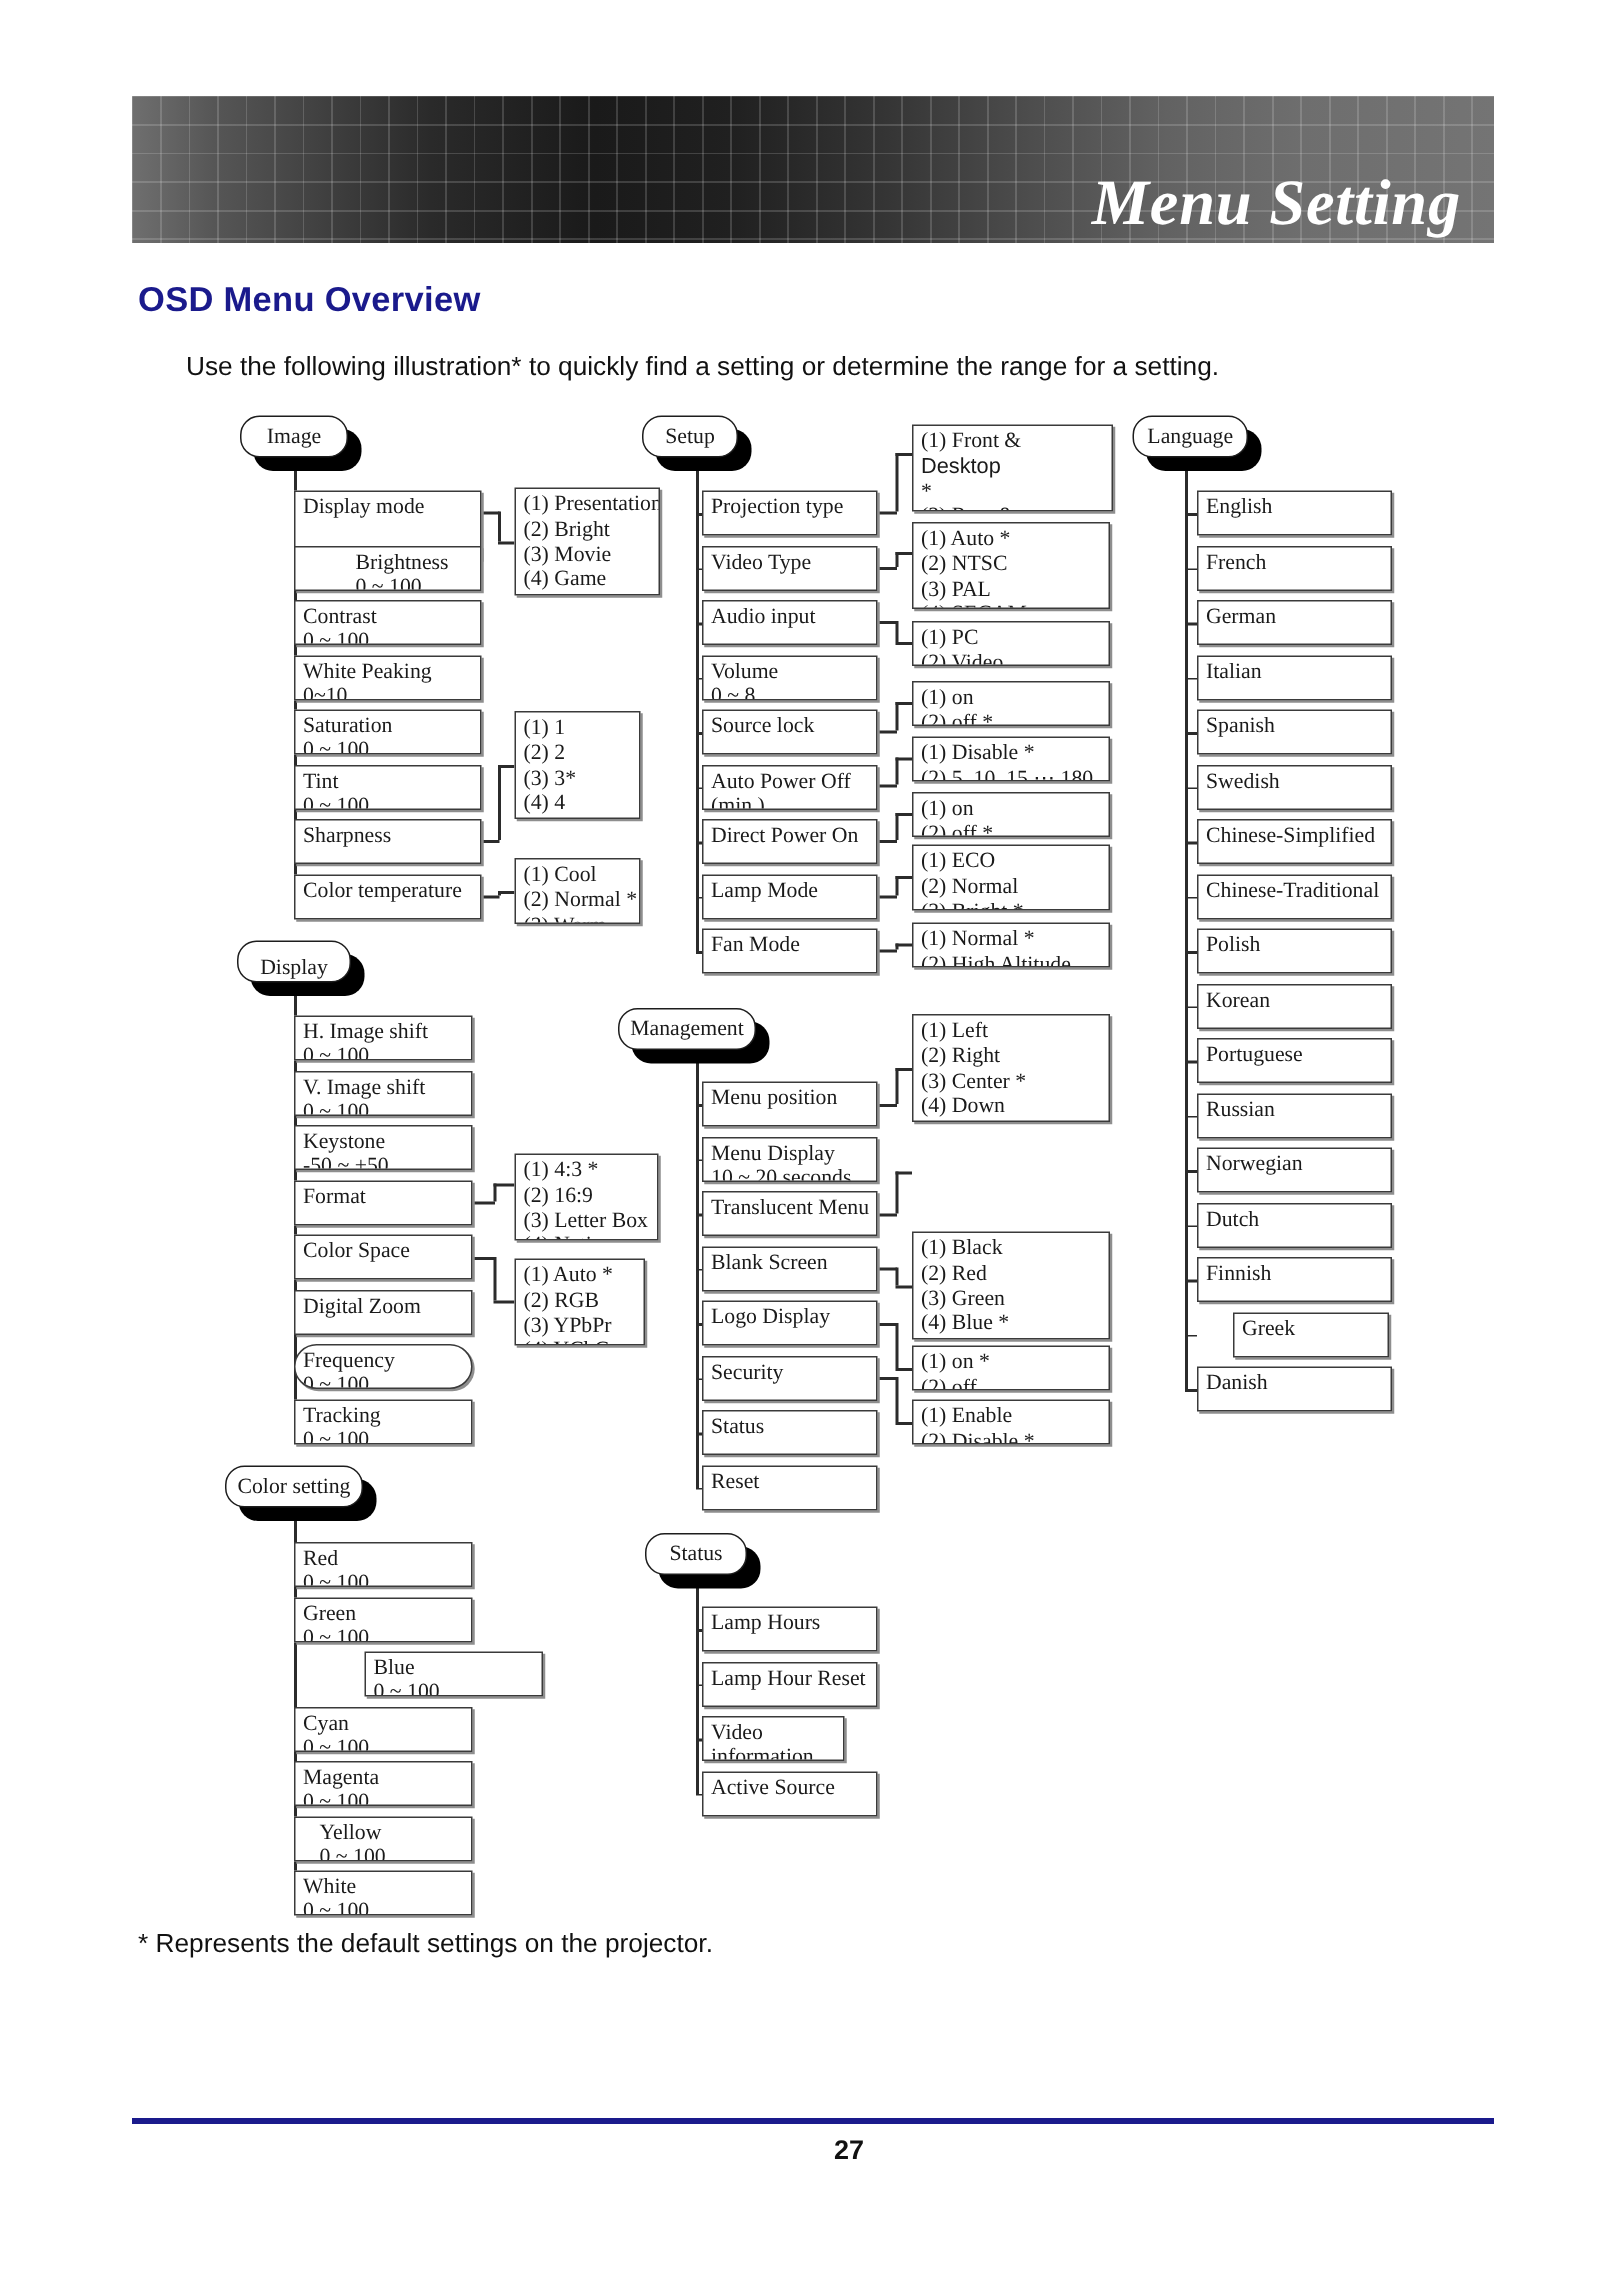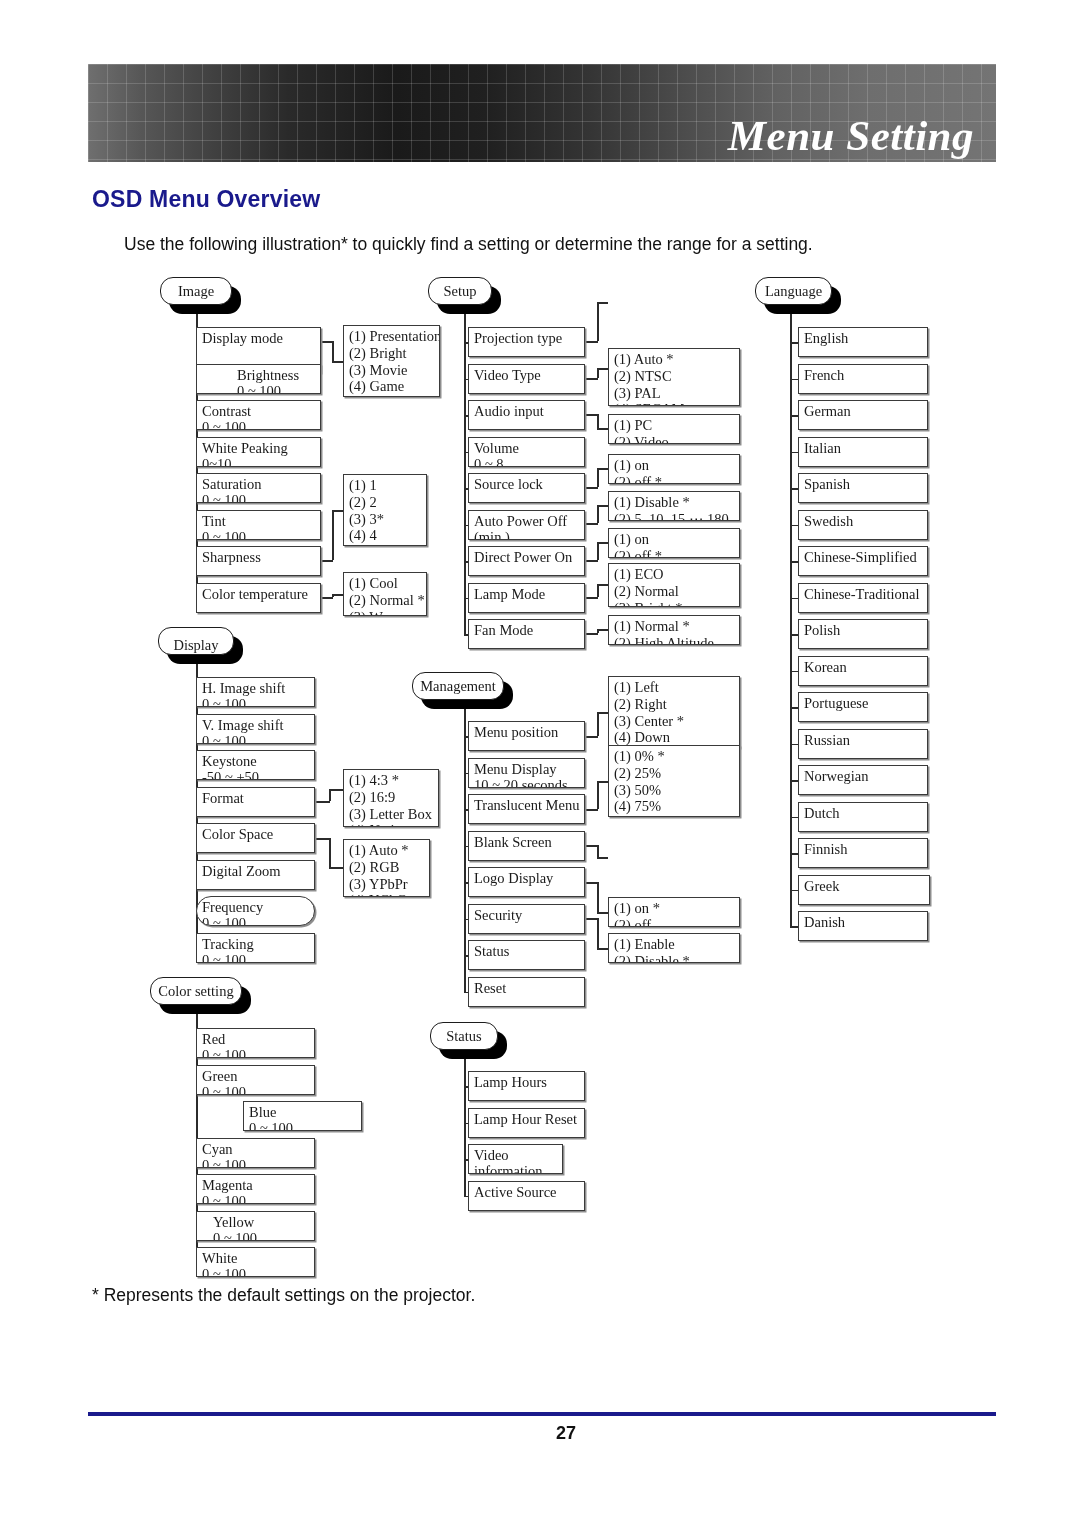--- a/index.html
+++ b/index.html
@@ -239,20 +239,24 @@
     <div class="box" style="left: 468px; top: 473px; width: 117px; height: 30px;"><span>Source lock</span></div>
     <div class="hline" style="left: 464px; top: 488px; width: 4px;"></div>
     <div class="box" style="left: 468px; top: 509.5px; width: 117px; height: 30px;"><span>Auto Power Off</span><span class="sub">(min.)</span></div>
     <div class="hline" style="left: 464px; top: 524.5px; width: 4px;"></div>
     <div class="box" style="left: 468px; top: 546px; width: 117px; height: 30px;"><span>Direct Power On</span></div>
     <div class="hline" style="left: 464px; top: 561px; width: 4px;"></div>
     <div class="box" style="left: 468px; top: 582.5px; width: 117px; height: 30px;"><span>Lamp Mode</span></div>
     <div class="hline" style="left: 464px; top: 597.5px; width: 4px;"></div>
     <div class="box" style="left: 468px; top: 619px; width: 117px; height: 30px;"><span>Fan Mode</span></div>
     <div class="hline" style="left: 464px; top: 634px; width: 4px;"></div>
+    <div class="opts" style="left: 608px; top: 283px; width: 134px; height: 58px;">
+      <span>(1) Front &amp; <span class="sanskey">Desktop</span> *</span>
+      <span>(2) Rear &amp; </span>
+    </div>
     <div class="opts" style="left: 608px; top: 348px; width: 132px; height: 58px;">
       <span>(1) Auto *</span>
       <span>(2) NTSC</span>
       <span>(3) PAL</span>
       <span>(4) SECAM</span>
     </div>
     <div class="opts" style="left: 608px; top: 414px; width: 132px; height: 30px;">
       <span>(1) PC</span>
       <span>(2) Video</span>
     </div>
@@ -321,26 +325,26 @@
     <div class="hline" style="left: 464px; top: 955px; width: 4px;"></div>
     <div class="box" style="left: 468px; top: 976.5px; width: 117px; height: 30px;"><span>Reset</span></div>
     <div class="hline" style="left: 464px; top: 991.5px; width: 4px;"></div>
     <div class="opts" style="left: 608px; top: 676px; width: 132px; height: 72px;">
       <span>(1) Left</span>
       <span>(2) Right</span>
       <span>(3) Center *</span>
       <span>(4) Down</span>
       <span>(5) Up</span>
     </div>
-    <div class="opts" style="left: 608px; top: 745px; width: 132px; height: 72px;">
-      <span>(1) 0% *</span>
-      <span>(2) 25%</span>
-      <span>(3) 50%</span>
-      <span>(4) 75%</span>
-      <span>(5) 100%</span>
+    <div class="opts" style="left: 608px; top: 821px; width: 132px; height: 72px;">
+      <span>(1) Black</span>
+      <span>(2) Red</span>
+      <span>(3) Green</span>
+      <span>(4) Blue *</span>
+      <span>(5) White</span>
     </div>
     <div class="opts" style="left: 608px; top: 897px; width: 132px; height: 30px;">
       <span>(1) on *</span>
       <span>(2) off</span>
     </div>
     <div class="opts" style="left: 608px; top: 933px; width: 132px; height: 30px;">
       <span>(1) Enable</span>
       <span>(2) Disable *</span>
     </div>
     <div class="hline" style="left: 585px; top: 736px; width: 13px;"></div>
@@ -397,21 +401,21 @@
     <div class="box" style="left: 798px; top: 692px; width: 130px; height: 30px;"><span>Portuguese</span></div>
     <div class="hline" style="left: 790px; top: 707px; width: 8px;"></div>
     <div class="box" style="left: 798px; top: 728.5px; width: 130px; height: 30px;"><span>Russian</span></div>
     <div class="hline" style="left: 790px; top: 743.5px; width: 8px;"></div>
     <div class="box" style="left: 798px; top: 765px; width: 130px; height: 30px;"><span>Norwegian</span></div>
     <div class="hline" style="left: 790px; top: 780px; width: 8px;"></div>
     <div class="box" style="left: 798px; top: 801.5px; width: 130px; height: 30px;"><span>Dutch</span></div>
     <div class="hline" style="left: 790px; top: 816.5px; width: 8px;"></div>
     <div class="box" style="left: 798px; top: 838px; width: 130px; height: 30px;"><span>Finnish</span></div>
     <div class="hline" style="left: 790px; top: 853px; width: 8px;"></div>
-    <div class="box" style="left: 798px; top: 874.5px; width: 132px; height: 30px;"><span>Greek</span></div>
+    <div class="box" style="left: 822px; top: 874.5px; width: 104px; height: 30px;"><span>Greek</span></div>
     <div class="hline" style="left: 790px; top: 889.5px; width: 8px;"></div>
     <div class="box" style="left: 798px; top: 911px; width: 130px; height: 30px;"><span>Danish</span></div>
     <div class="hline" style="left: 790px; top: 926px; width: 8px;"></div>
   </div>
 
 <div class="footnote">* Represents the default settings on the projector.</div>
 <div class="footer-rule"></div>
 <div class="page-no">27</div>
 
 </body></html>

